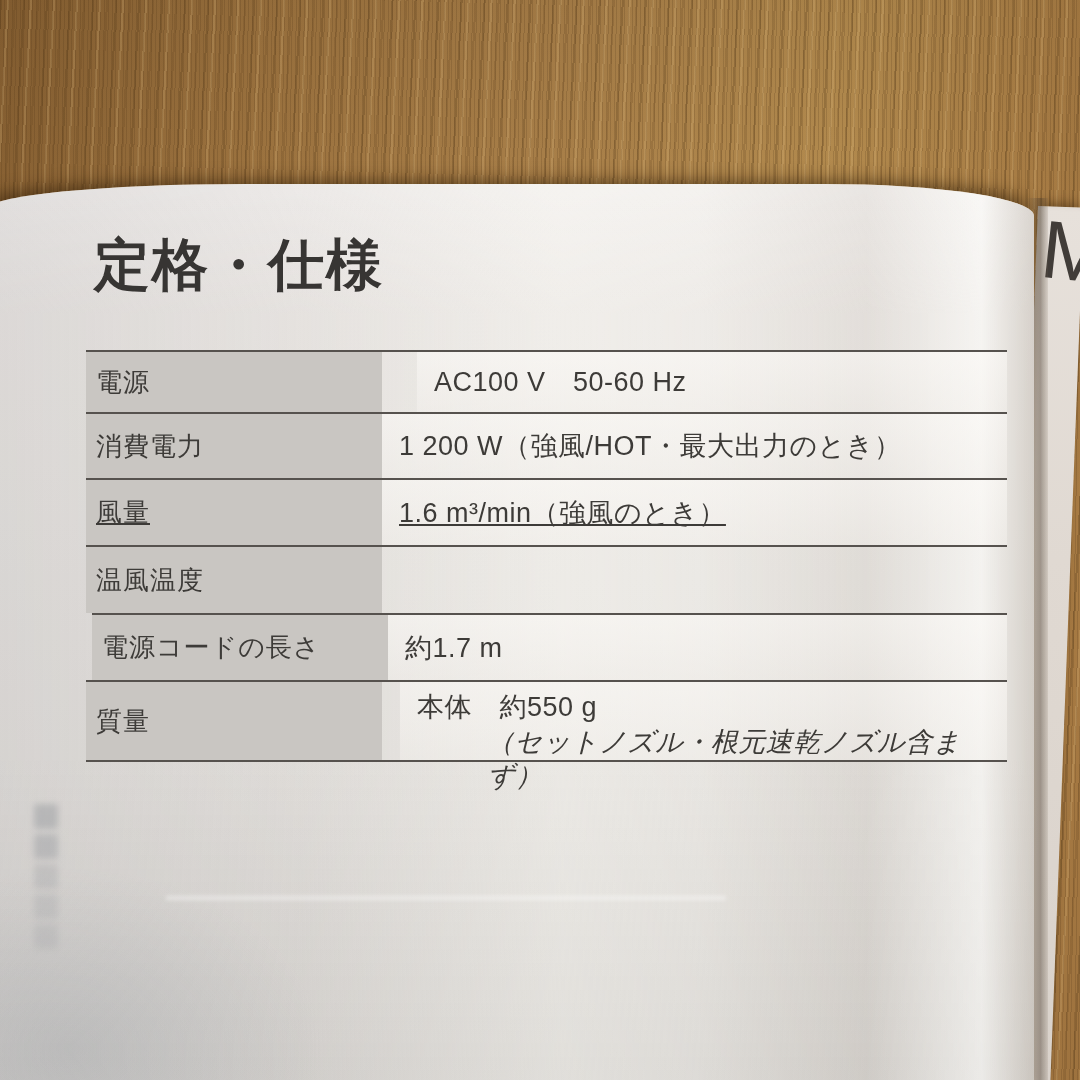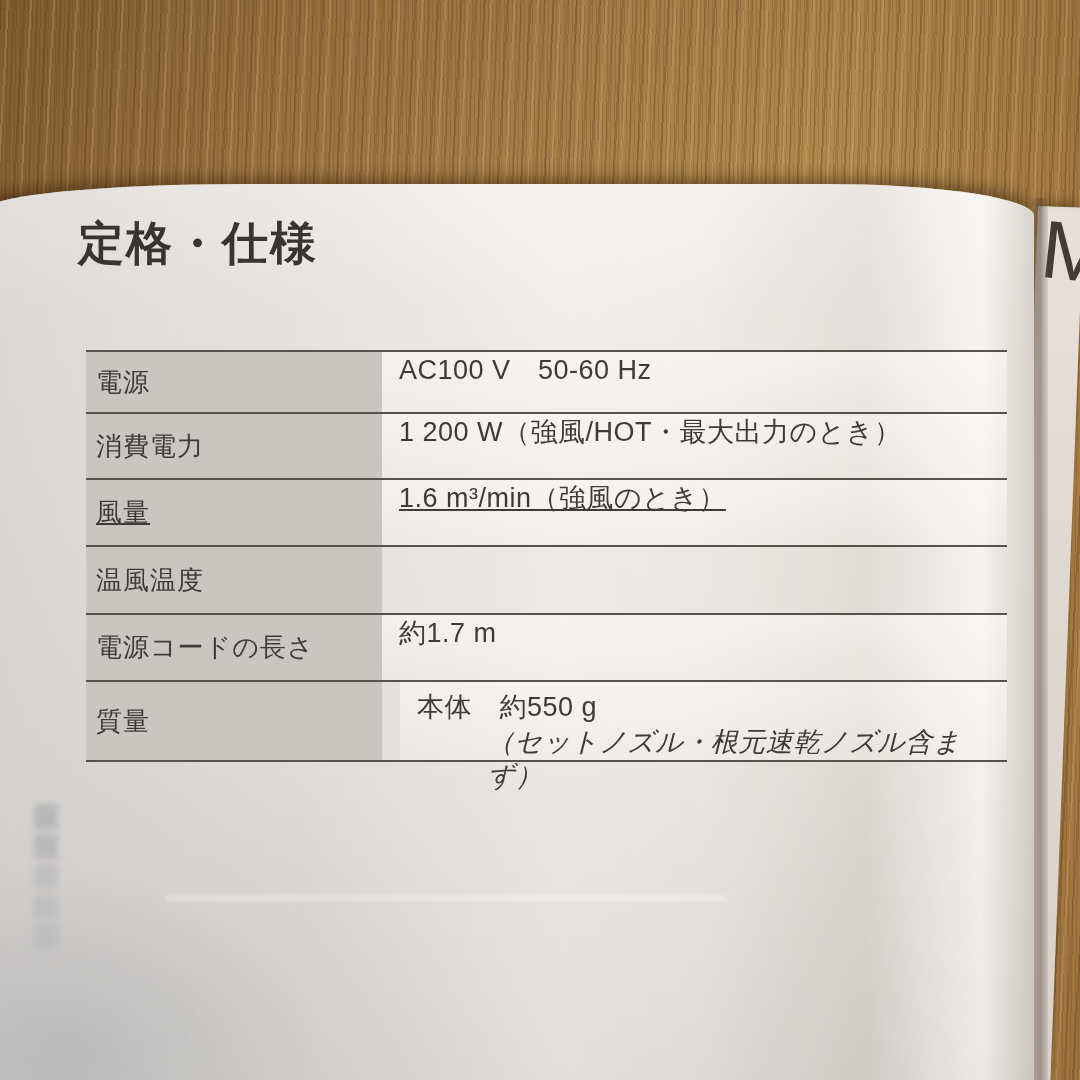--- a/index.html
+++ b/index.html
@@ -61,45 +61,45 @@
         rgba(162,160,164,0.20) 0%, rgba(162,160,164,0.06) 30%,
         rgba(255,255,250,0.30) 55%, rgba(255,255,250,0.22) 68%,
         rgba(165,155,143,0.10) 84%, rgba(255,255,253,0.55) 95%,
         rgba(190,182,172,0.45) 100%),
       radial-gradient(ellipse 420px 300px at 8% 94%, rgba(145,152,158,0.30), rgba(0,0,0,0) 60%),
       linear-gradient(180deg, rgba(255,255,255,0.28) 0%, rgba(0,0,0,0) 130px),
       linear-gradient(180deg, rgba(0,0,0,0) 62%, rgba(118,116,112,0.10) 100%);
   }
 
   .title{
-    position:absolute;left:92px;top:34px;margin:0;
-    font-size:46px;font-weight:600;color:#373533;
+    position:absolute;left:92px;top:34px;margin:16px;
+    font-size:56px;font-weight:600;color:#373533;
     letter-spacing:2px;line-height:1.1;
   }
 
   
   .spec-table{
     position:absolute;left:100px;top:166px;width:921px;
     color:#3d3b38;
   }
   .row{display:flex;border-top:2px solid #56524e;}
   .row:last-child{border-bottom:2px solid #56524e;gap:18px;}
-  .row:nth-child(1){height:60px;}
+  .row:nth-child(1){height:60px;gap:35px;}
   .row:nth-child(2){height:64px;}
   .row:nth-child(3){height:65px;text-decoration:underline;}
   .row:nth-child(4){height:66px;}
-  .row:nth-child(5){height:65px;}
+  .row:nth-child(5){height:65px;margin-left:6px;}
   .row:nth-child(6){height:78px;}
   .cl{
     width:296px;flex:none;background:#c9c6c2;
     display:flex;align-items:center;padding-left:10px;box-sizing:border-box;
     font-size:26px;letter-spacing:1px;
   }
   .cv{
-    flex:1;display:flex;align-items:flex-start;padding-left:17px;box-sizing:border-box;
+    flex:1;display:flex;align-items:center;padding-left:17px;box-sizing:border-box;
     font-size:27px;letter-spacing:0.5px;
     background:linear-gradient(180deg, rgba(253,251,248,0.55), rgba(247,244,240,0.38));
   }
   .cv.two-line{
     flex-direction:column;align-items:flex-start;justify-content:flex-start;
     padding-top:8px;line-height:1.28;
   }
   .cv .note{padding-left:70px;font-style:italic;}
 
   

